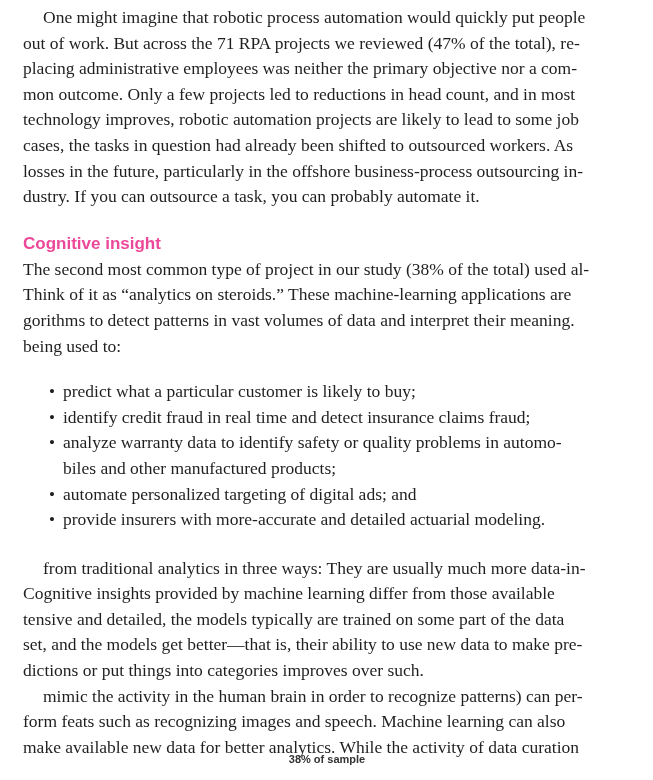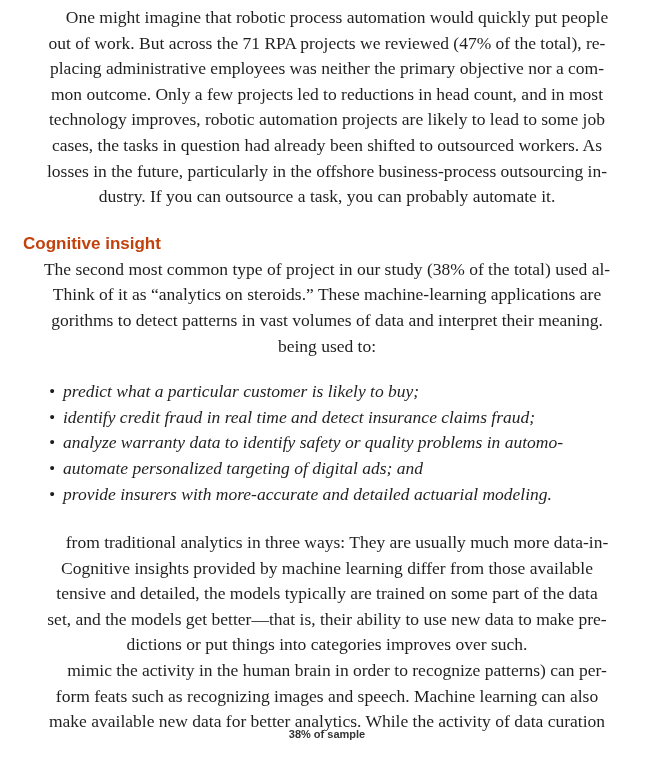--- a/index.html
+++ b/index.html
@@ -15,42 +15,40 @@
     box-sizing: border-box;
     width: 653px;
     height: 780px;
     padding: 5px 22px 0 23px;
     overflow: hidden;
   }
   .para { font-size: 17.5px; }
   .para > div {
     line-height: 25.6px;
     white-space: nowrap;
-    text-align: center;
   }
   .indent > div:first-child { text-indent: 20px; }
   .spaced { margin-top: 23px; }
   h3.section-heading {
     font-family: "Liberation Sans", "DejaVu Sans", sans-serif;
     font-weight: 700;
     font-size: 17px;
     line-height: 26px;
     margin: 21px 0 0 0;
-    color: #c2410c;
+    color: #ec4899;
   }
   ul.bullet-list {
     list-style: none;
     margin: 20px 0 0 0;
     padding: 0;
     font-size: 17.5px;
   }
   ul.bullet-list li {
     position: relative;
     padding-left: 40px;
-    font-style: italic;
   }
   ul.bullet-list li > div {
     line-height: 25.6px;
     white-space: nowrap;
   }
   ul.bullet-list li::before {
     content: "\2022";
     position: absolute;
     left: 26px;
     top: 0;
@@ -94,20 +92,21 @@
 
   <ul class="bullet-list">
     <li>
         <div>predict what a particular customer is likely to buy;</div>
       </li>
     <li>
         <div>identify credit fraud in real time and detect insurance claims fraud;</div>
       </li>
     <li>
         <div>analyze warranty data to identify safety or quality problems in automo-</div>
+        <div>biles and other manufactured products;</div>
       </li>
     <li>
         <div>automate personalized targeting of digital ads; and</div>
       </li>
     <li>
         <div>provide insurers with more-accurate and detailed actuarial modeling.</div>
       </li>
   </ul>
 
   <div class="para indent spaced">

